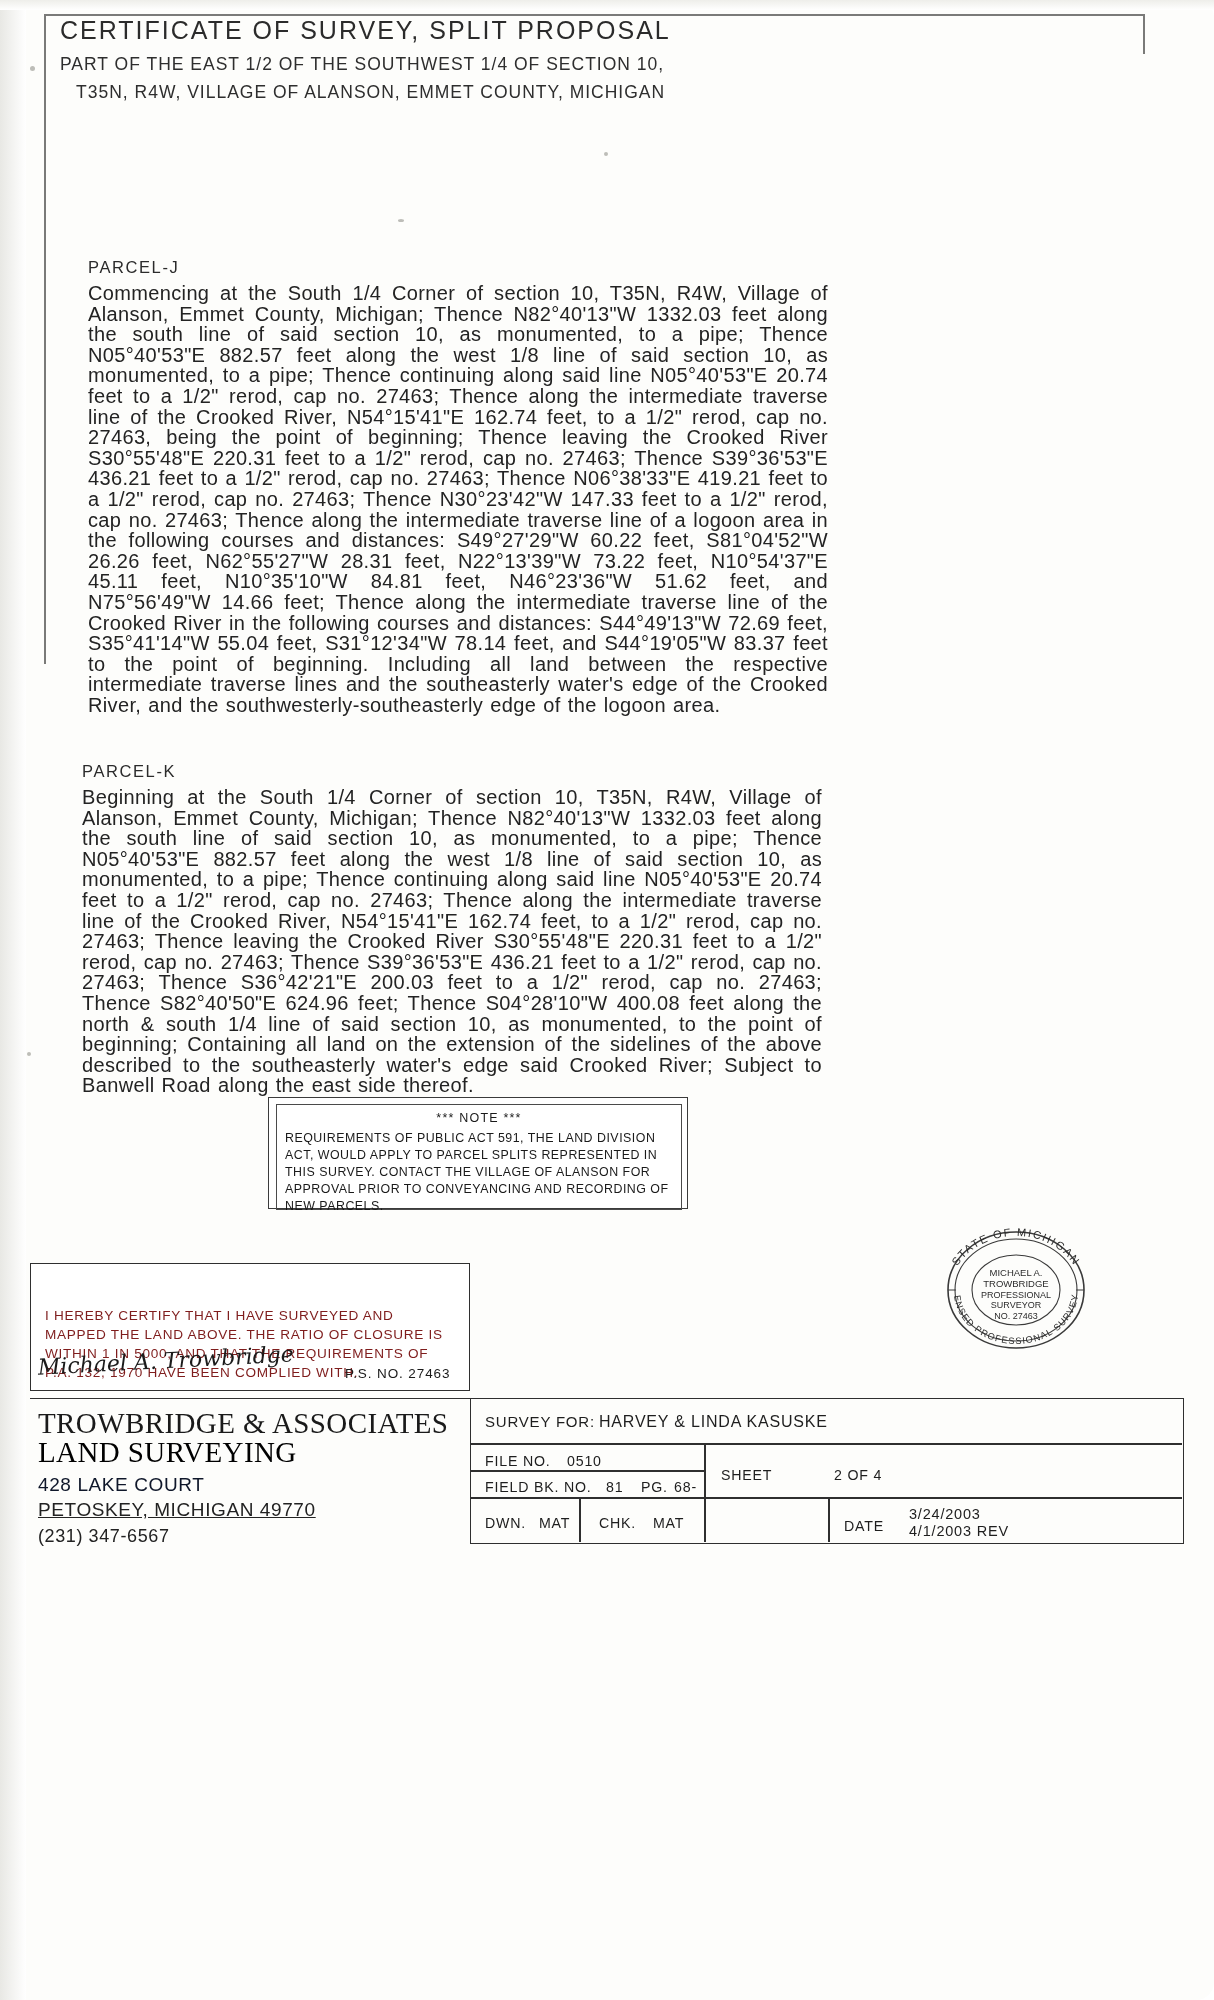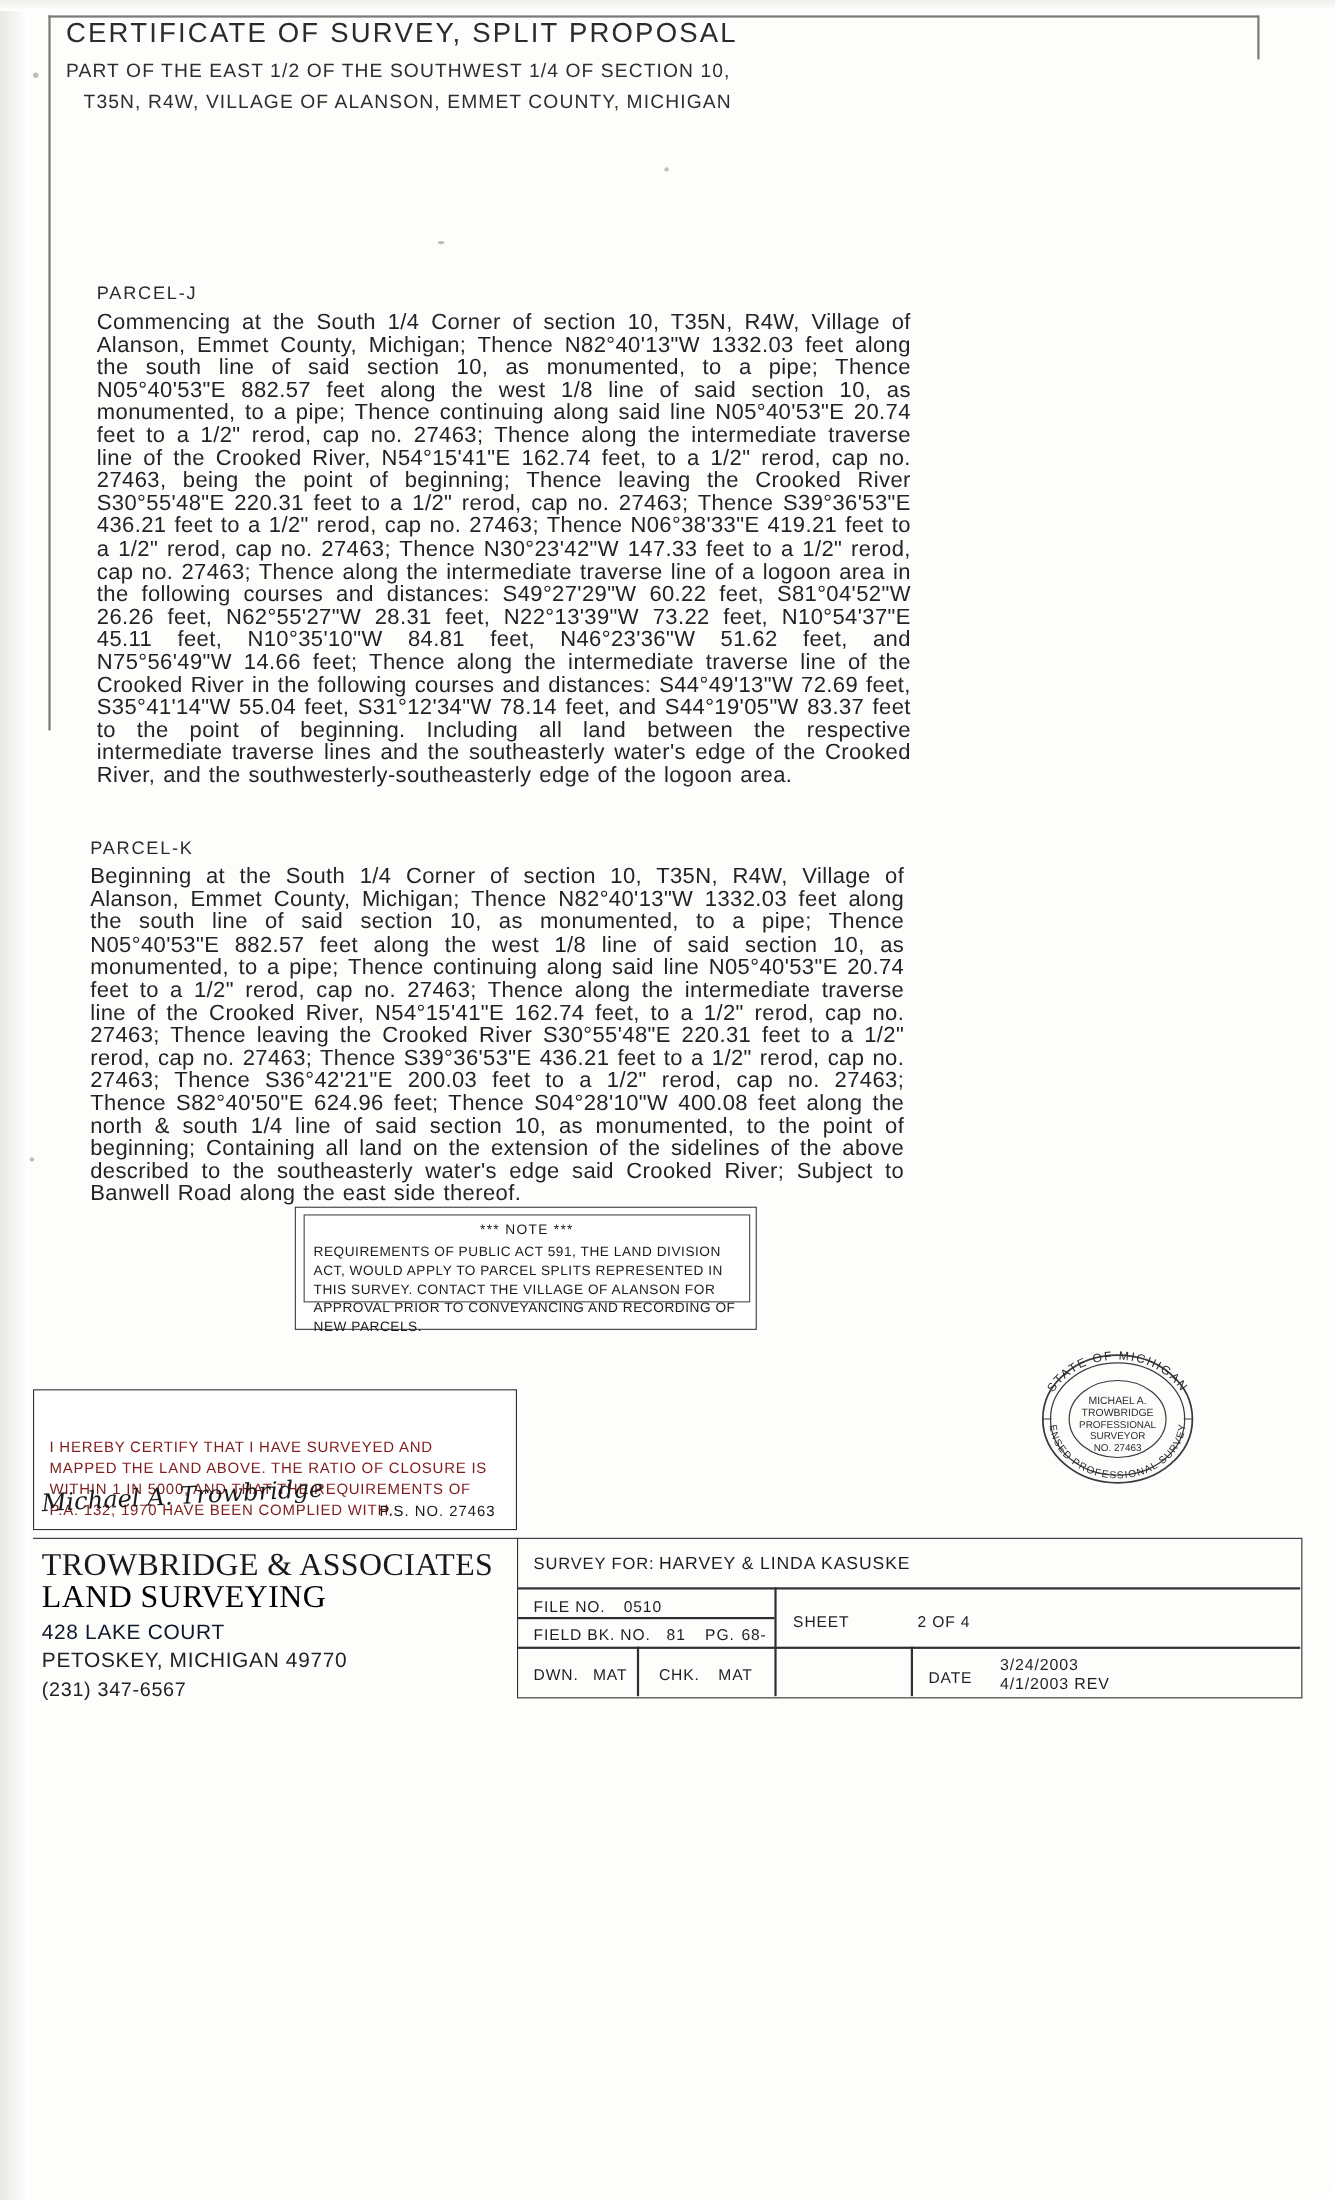--- a/index.html
+++ b/index.html
@@ -102,21 +102,21 @@
     top: 1097px;
     width: 420px;
     height: 112px;
     border: 1.6px solid #3b3b3b;
     box-sizing: border-box;
     background: #fff;
   }
   .note-inner {
     position: absolute;
     left: 7px; top: 6px;
-    width: 406px; height: 80px;
+    width: 406px; height: 106px;
     border: 1px solid #4a4a4a;
     box-sizing: border-box;
     padding: 6px 8px 0 8px;
   }
   .note-title {
     text-align: center;
     font-size: 12.5px;
     letter-spacing: 1.2px;
     margin-bottom: 5px;
   }
@@ -207,20 +207,21 @@
     font-size: 19px;
     letter-spacing: 0.6px;
     margin-top: 5px;
     color: #0f172a;
   }
   .firm-city {
     font-size: 19px;
     letter-spacing: 0.6px;
     margin-top: 3px;
     color: #222;
+    text-decoration: underline;
   }
   .firm-phone {
     font-size: 18px;
     letter-spacing: 0.6px;
     margin-top: 5px;
     color: #222;
   }
 
   
   .info-table {

